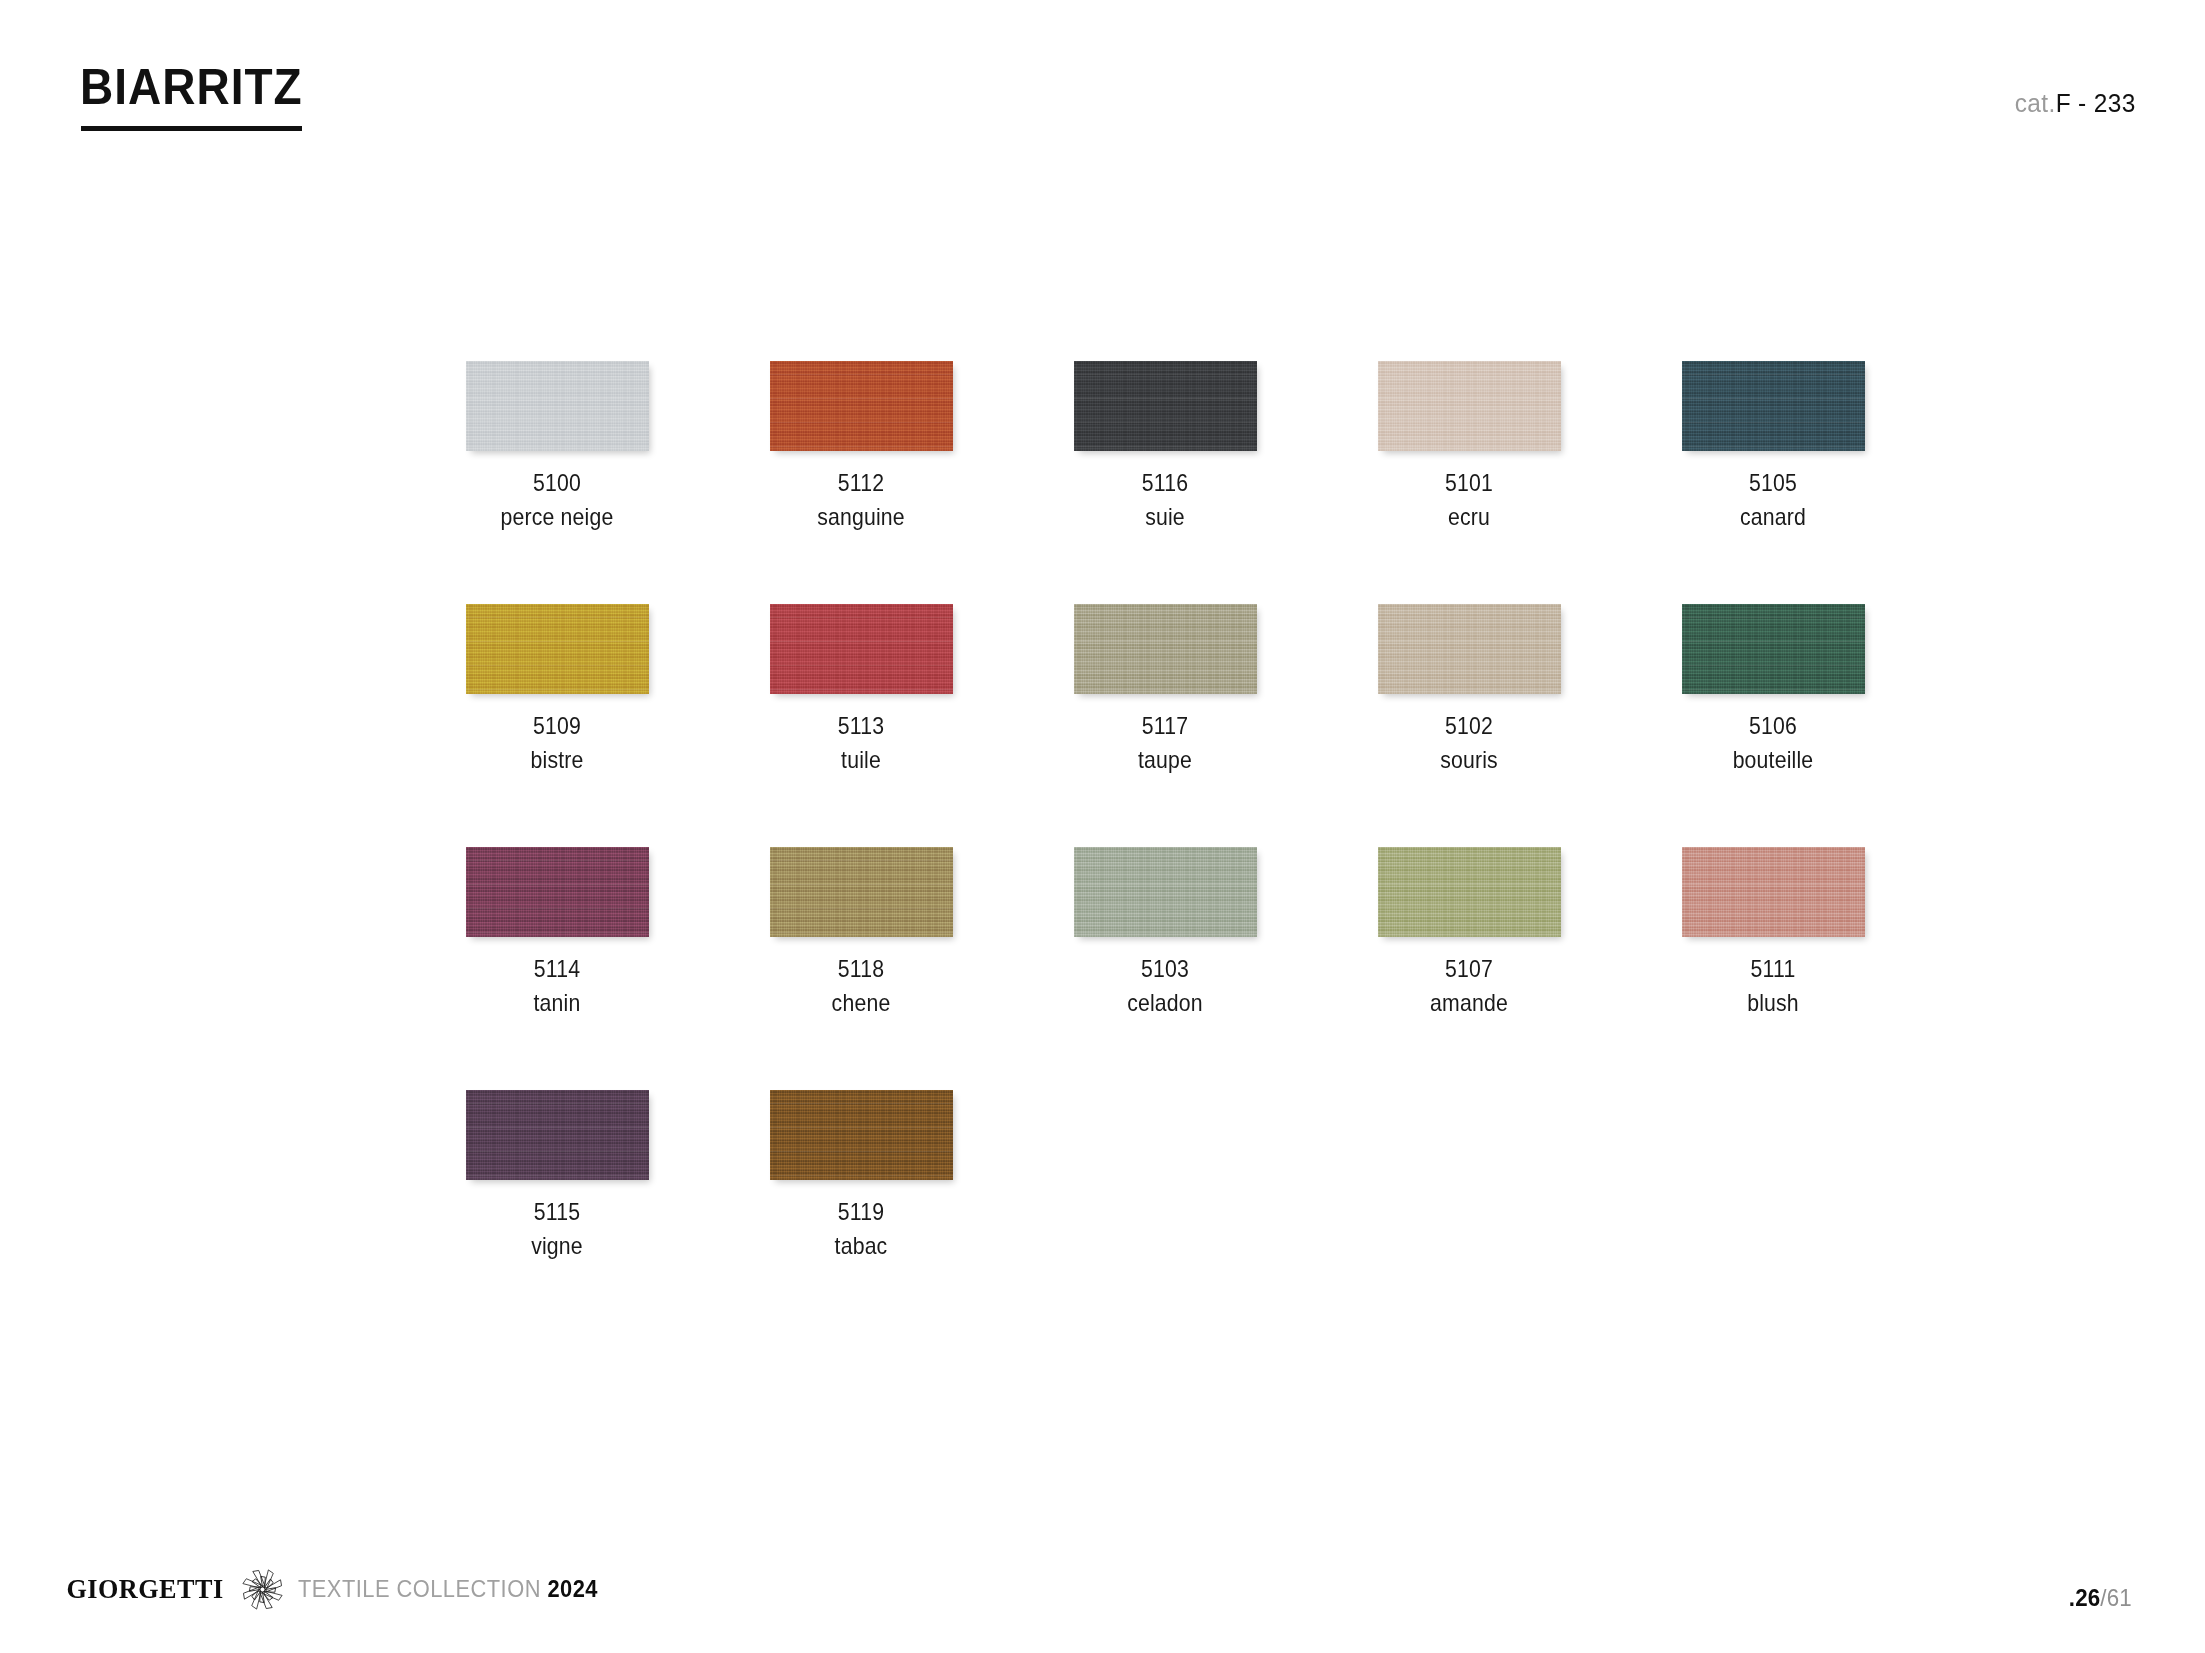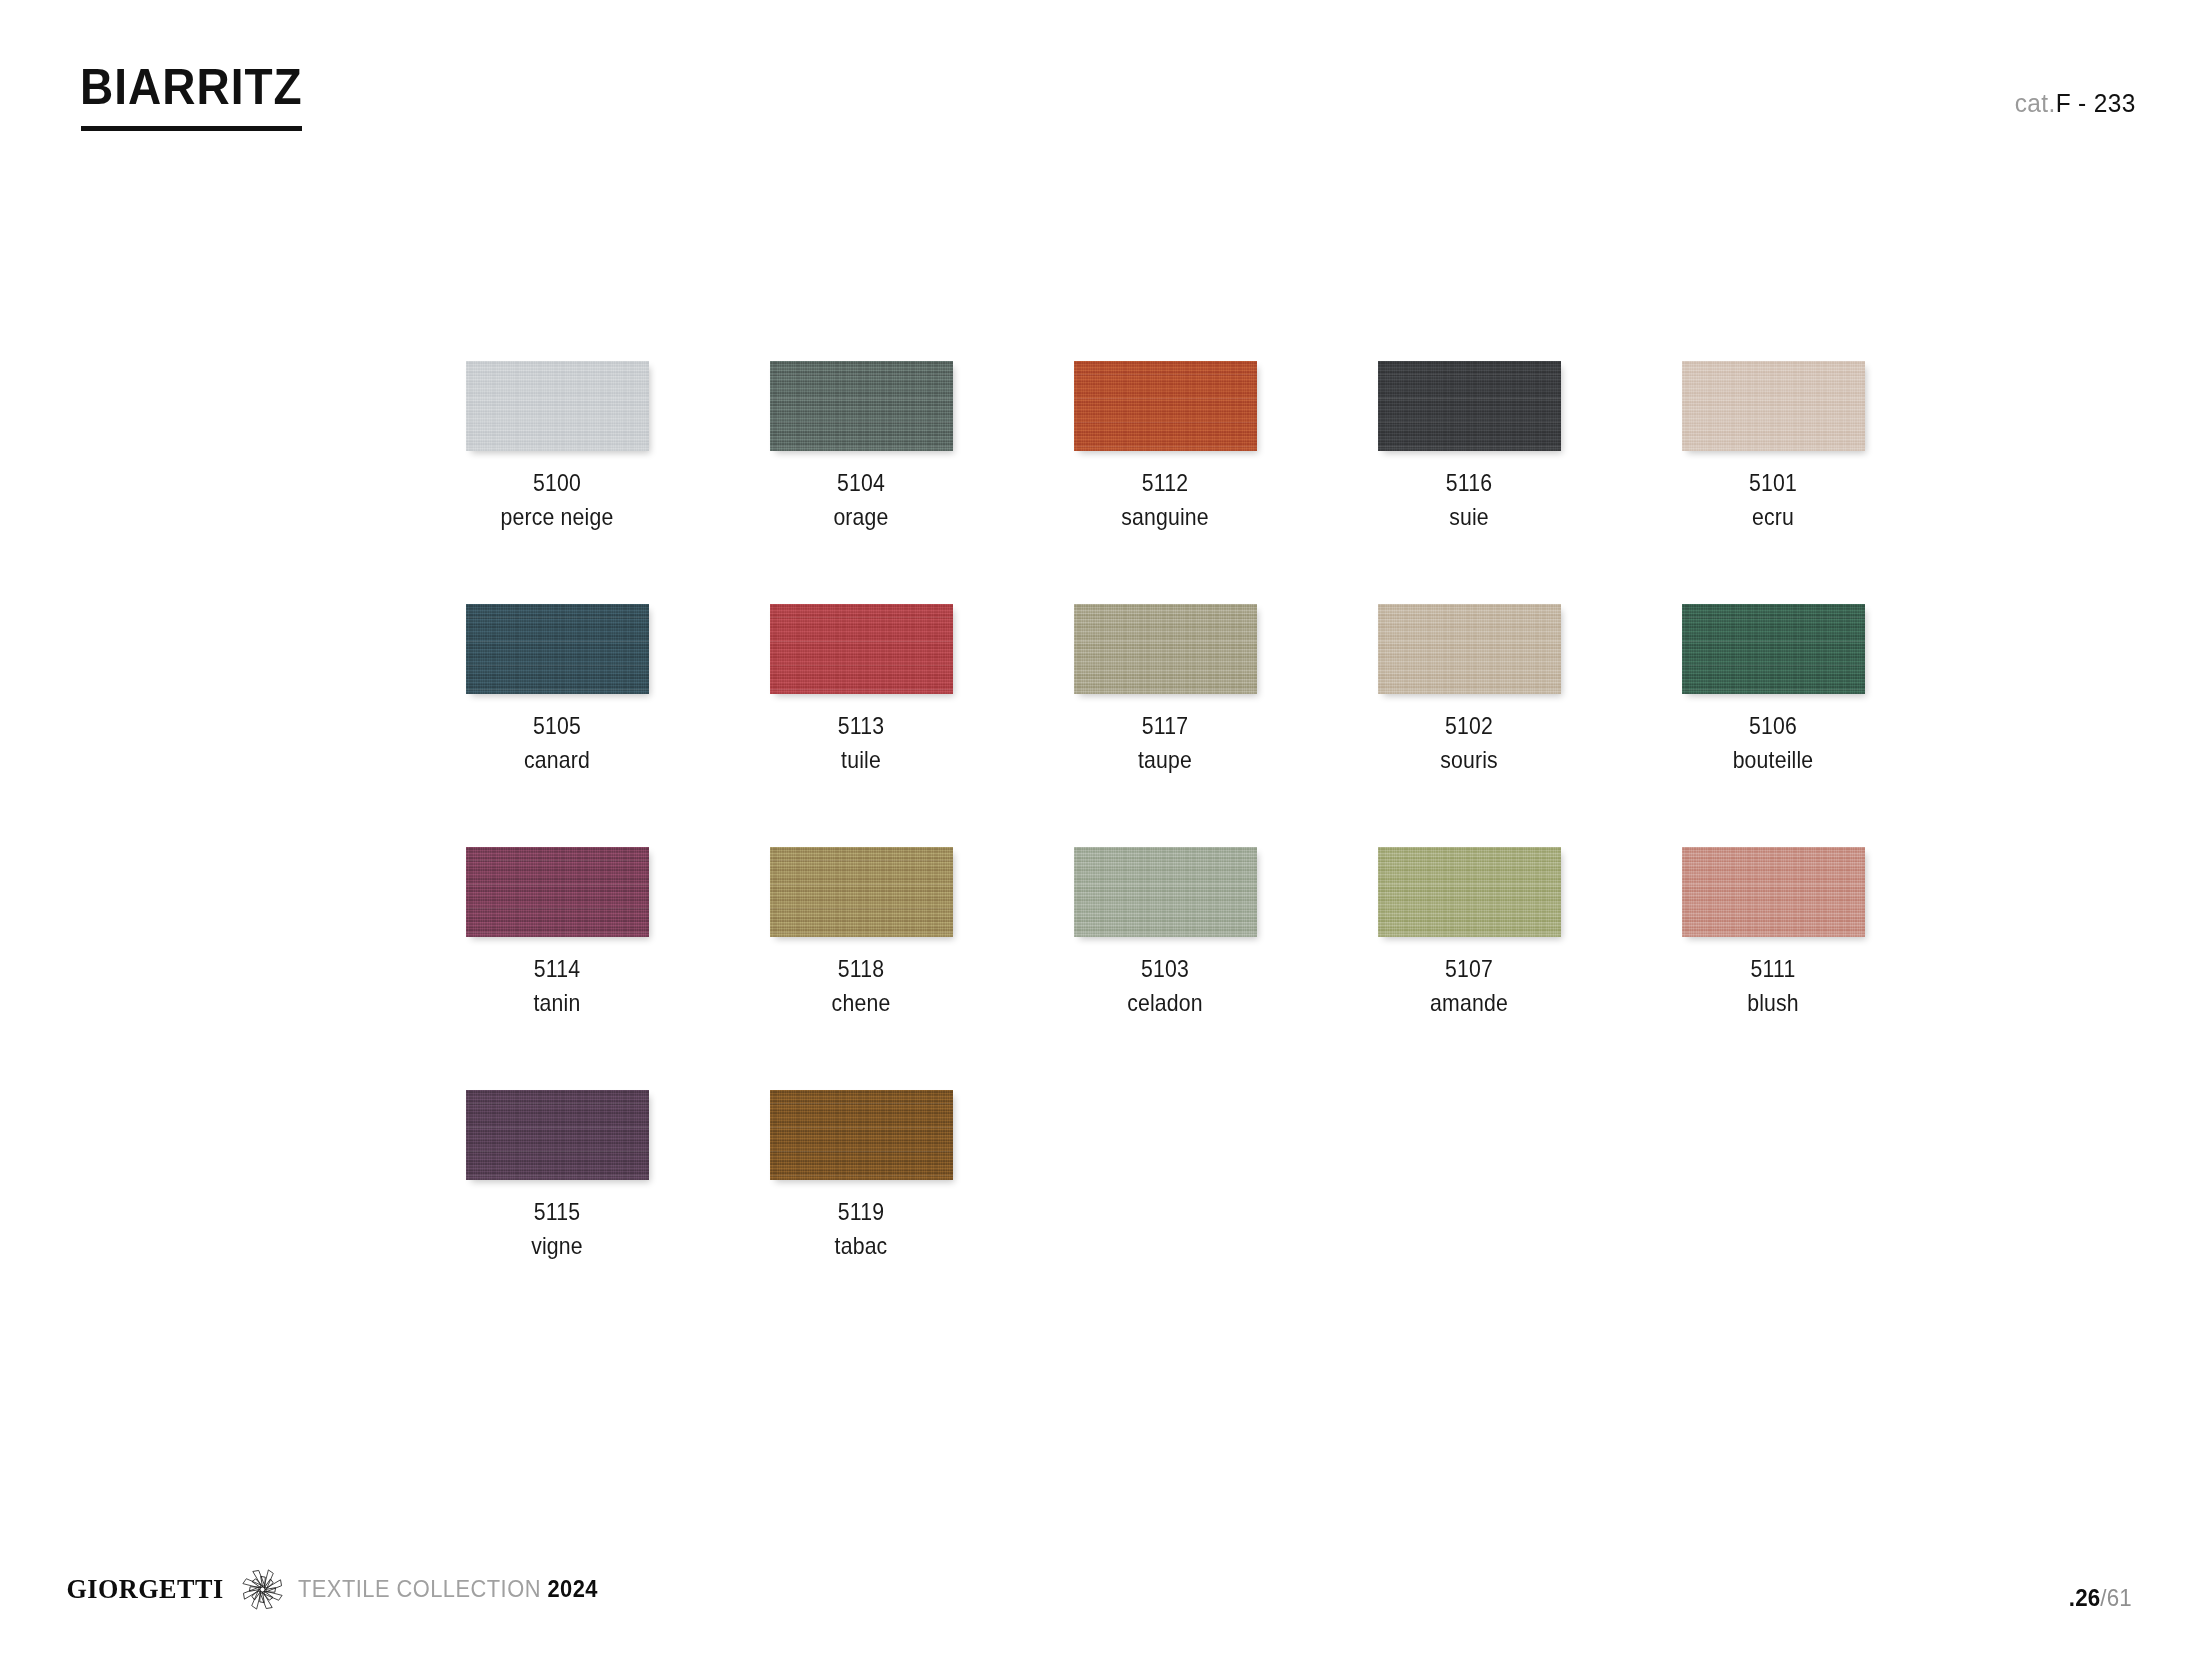--- a/index.html
+++ b/index.html
@@ -238,30 +238,20 @@
       <div class="swatch-chip" style="background: rgb(204, 208, 211);">
         <div class="weave"></div>
         <div class="weave-slub"></div>
       </div>
       <div class="swatch-label">
         <span class="swatch-code">5100</span>
         <span class="swatch-name">perce neige</span>
       </div>
     </div>
     <div class="swatch-cell">
-      <div class="swatch-chip" style="background: rgb(93, 107, 102);">
-        <div class="weave"></div>
-        <div class="weave-slub"></div>
-      </div>
-      <div class="swatch-label">
-        <span class="swatch-code">5104</span>
-        <span class="swatch-name">orage</span>
-      </div>
-    </div>
-    <div class="swatch-cell">
       <div class="swatch-chip" style="background: rgb(180, 80, 47);">
         <div class="weave"></div>
         <div class="weave-slub"></div>
       </div>
       <div class="swatch-label">
         <span class="swatch-code">5112</span>
         <span class="swatch-name">sanguine</span>
       </div>
     </div>
     <div class="swatch-cell">
@@ -285,20 +275,30 @@
       </div>
     </div>
     <div class="swatch-cell">
       <div class="swatch-chip" style="background: rgb(54, 80, 90);">
         <div class="weave"></div>
         <div class="weave-slub"></div>
       </div>
       <div class="swatch-label">
         <span class="swatch-code">5105</span>
         <span class="swatch-name">canard</span>
+      </div>
+    </div>
+    <div class="swatch-cell">
+      <div class="swatch-chip" style="background: rgb(192, 160, 49);">
+        <div class="weave"></div>
+        <div class="weave-slub"></div>
+      </div>
+      <div class="swatch-label">
+        <span class="swatch-code">5109</span>
+        <span class="swatch-name">bistre</span>
       </div>
     </div>
     <div class="swatch-cell">
       <div class="swatch-chip" style="background: rgb(176, 67, 73);">
         <div class="weave"></div>
         <div class="weave-slub"></div>
       </div>
       <div class="swatch-label">
         <span class="swatch-code">5113</span>
         <span class="swatch-name">tuile</span>

